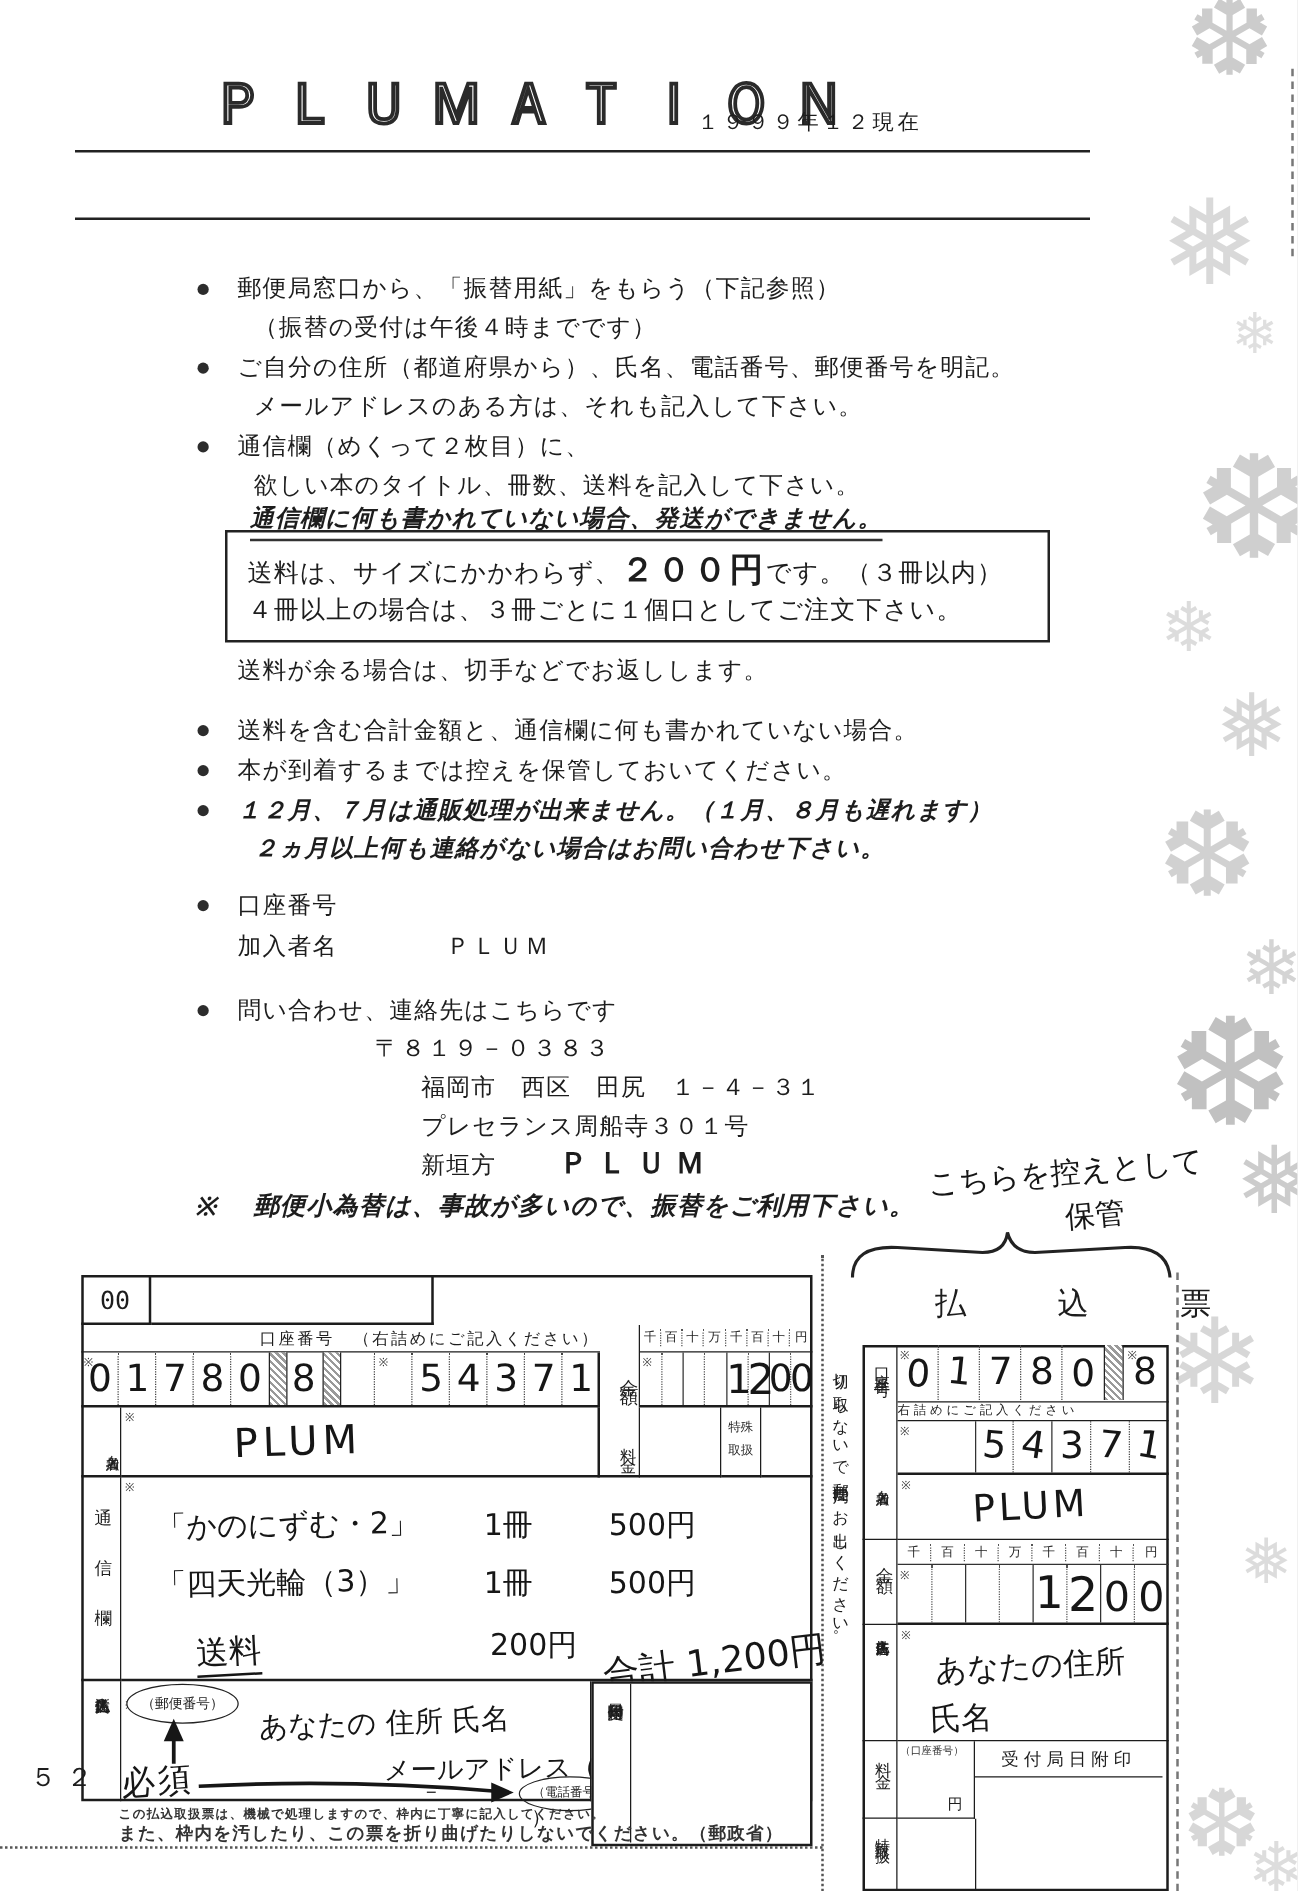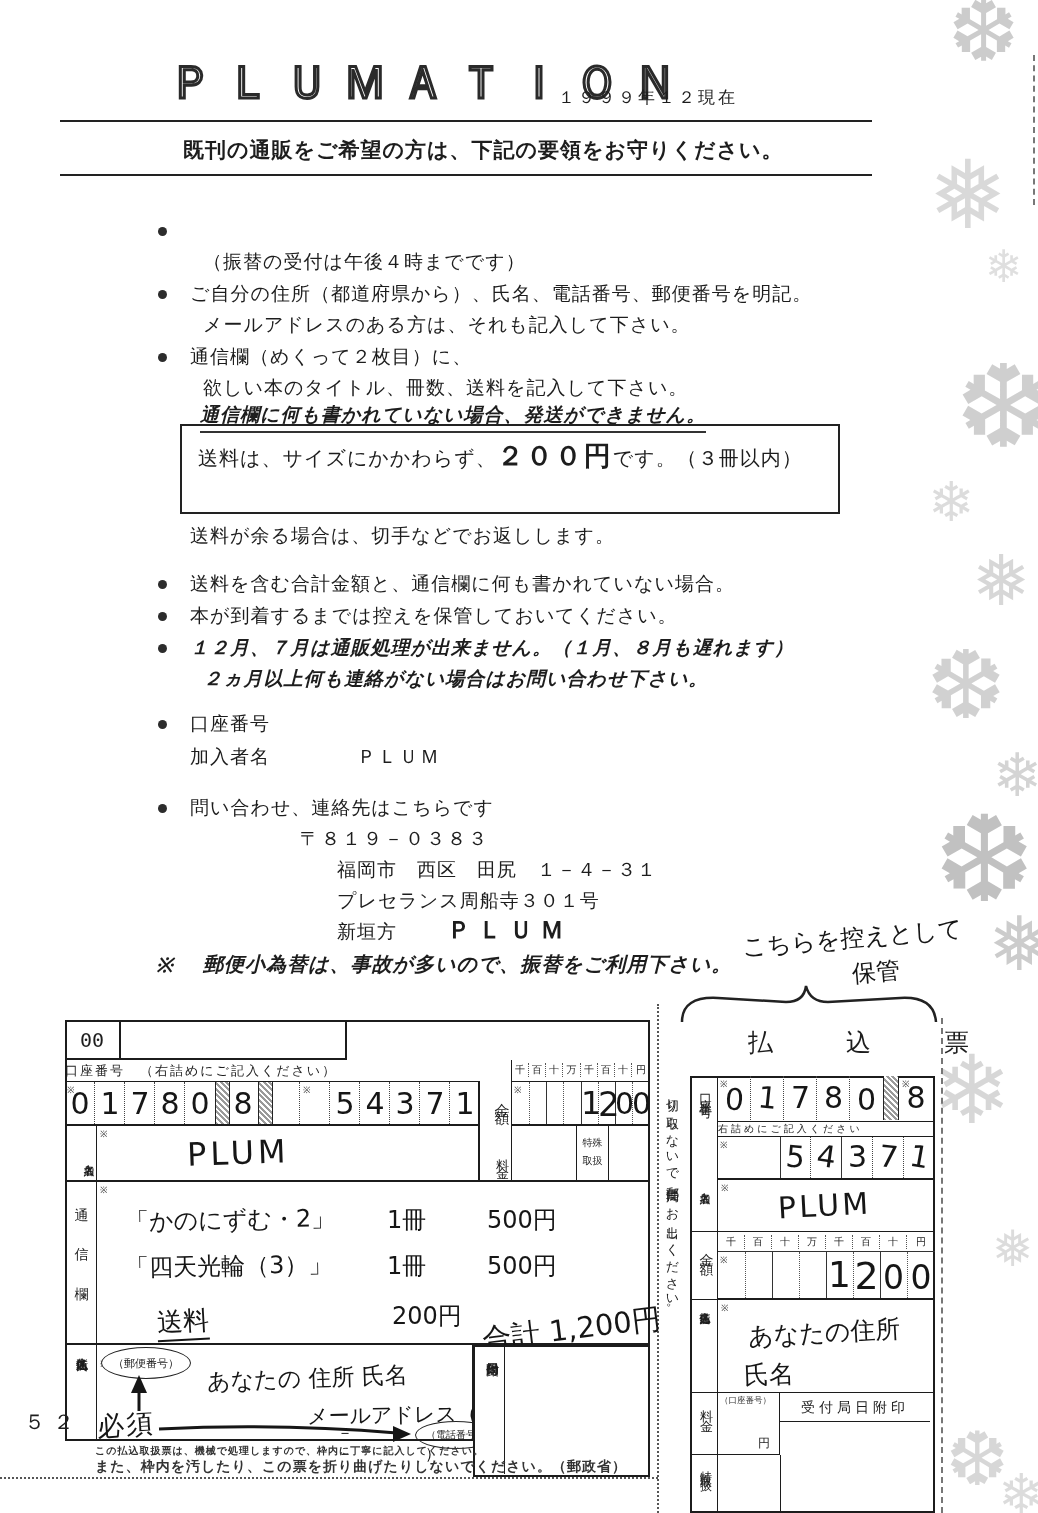--- a/index.html
+++ b/index.html
@@ -38,37 +38,38 @@
   <span class="snow" style="left:988px;top:900px;font-size:75px;opacity:.45">❅</span>
   <span class="snow" style="left:932px;top:1035px;font-size:95px;opacity:.35">❄</span>
   <span class="snow" style="left:992px;top:1220px;font-size:50px;opacity:.3">❅</span>
   <span class="snow" style="left:946px;top:1415px;font-size:75px;opacity:.35">❆</span>
   <span class="snow" style="left:998px;top:1462px;font-size:55px;opacity:.3">❄</span>
   <div class="abs" style="left:1033px;top:55px;width:0;height:150px;border-left:2px dashed #777"></div>
 
   <div class="abs" style="left:168px;top:52px;font-size:46px;letter-spacing:12px;color:#fff;-webkit-text-stroke:1.6px #2a2a2a;font-weight:bold;">ＰＬＵＭＡＴＩＯＮ</div>
   <div class="abs" style="left:558px;top:86px;font-size:17px;letter-spacing:3px;">１９９９年１２現在</div>
   <div class="formline" style="left:60px;top:120px;width:812px;height:2px"></div>
-  <div class="abs line" style="left:183px;top:136px;font-size:21px;font-weight:600;">既刊の通販をご希望の方は、下記の要領をお守りください。</div>
   <div class="formline" style="left:60px;top:174px;width:812px;height:2px"></div>
 
   <div class="abs dot" style="left:158px;top:227px"></div>
+  <div class="abs line" style="left:190px;top:218px">郵便局窓口から、「振替用紙」をもらう（下記参照）</div>
   <div class="abs line" style="left:203px;top:249px">（振替の受付は午後４時までです）</div>
 
   <div class="abs dot" style="left:158px;top:290px"></div>
   <div class="abs line" style="left:190px;top:281px">ご自分の住所（都道府県から）、氏名、電話番号、郵便番号を明記。</div>
   <div class="abs line" style="left:203px;top:312px">メールアドレスのある方は、それも記入して下さい。</div>
 
   <div class="abs dot" style="left:158px;top:353px"></div>
   <div class="abs line" style="left:190px;top:344px">通信欄（めくって２枚目）に、</div>
   <div class="abs line" style="left:203px;top:375px">欲しい本のタイトル、冊数、送料を記入して下さい。</div>
   <div class="abs line ital" style="left:200px;top:402px;border-bottom:2px solid #333;padding-bottom:3px;">通信欄に何も書かれていない場合、発送ができません。</div>
 
   <div class="abs" style="left:180px;top:424px;width:656px;height:86px;border:2px solid #222;"></div>
   <div class="abs line" style="left:198px;top:438px;font-size:20px;"><span>送料は、サイズにかかわらず、</span><span style="font-size:27px;font-weight:bold;letter-spacing:2px;">２００円</span><span>です。（３冊以内）</span></div>
+  <div class="abs line" style="left:198px;top:474px;font-size:20px;">４冊以上の場合は、３冊ごとに１個口としてご注文下さい。</div>
 
   <div class="abs line" style="left:190px;top:523px">送料が余る場合は、切手などでお返しします。</div>
 
   <div class="abs dot" style="left:158px;top:580px"></div>
   <div class="abs line" style="left:190px;top:571px">送料を含む合計金額と、通信欄に何も書かれていない場合。</div>
   <div class="abs dot" style="left:158px;top:612px"></div>
   <div class="abs line" style="left:190px;top:603px">本が到着するまでは控えを保管しておいてください。</div>
   <div class="abs dot" style="left:158px;top:644px"></div>
   <div class="abs line ital" style="left:190px;top:635px">１２月、７月は通販処理が出来ません。（１月、８月も遅れます）</div>
   <div class="abs line ital" style="left:203px;top:666px">２ヵ月以上何も連絡がない場合はお問い合わせ下さい。</div>
@@ -98,21 +99,21 @@
   <div class="abs" style="left:657px;top:1004px;width:0;height:509px;border-left:2px dotted #555"></div>
   <div class="abs" style="left:0;top:1477px;width:658px;height:0;border-top:2px dotted #555"></div>
   <div class="abs" style="left:941px;top:1018px;width:0;height:495px;border-left:2px dashed #777"></div>
 
   <div class="abs" style="left:65px;top:1020px;width:585px;height:421px;">
     <div class="abs" style="left:0;top:0;width:585px;height:421px;border:2.5px solid #1c1c1c;box-sizing:border-box;"></div>
 
     <div class="abs" style="left:0;top:0;width:56px;height:40px;border-right:2px solid #1c1c1c;border-bottom:2px solid #1c1c1c;box-sizing:border-box;font-size:20px;text-align:center;line-height:40px;font-family:'DejaVu Sans Mono',monospace;">00</div>
     <div class="abs" style="left:56px;top:0;width:226px;height:40px;border-right:2px solid #1c1c1c;border-bottom:2px solid #1c1c1c;box-sizing:border-box;"></div>
 
-    <div class="abs" style="left:0;top:40px;width:415px;height:22px;border-bottom:1.5px solid #1c1c1c;box-sizing:border-box;text-align:left;font-size:13px;letter-spacing:2px;line-height:22px;">口座番号　（右詰めにご記入ください）</div>
+    <div class="abs" style="left:0;top:40px;width:415px;height:22px;border-bottom:1.5px solid #1c1c1c;box-sizing:border-box;text-align:right;font-size:13px;letter-spacing:2px;line-height:22px;">口座番号　（右詰めにご記入ください）</div>
 
     <div class="abs" style="left:0;top:62px;width:415px;height:44px;border-bottom:2px solid #1c1c1c;border-right:2px solid #1c1c1c;box-sizing:border-box;">
       <span class="tinystar" style="left:2px;top:1px">※</span>
       <span class="tinystar" style="left:194px;top:1px">※</span>
       <span class="tinystar" style="left:238px;top:1px">※</span>
       <div class="abs digcell" style="left:0px;top:0;width:30px;height:42px"></div>
       <div class="abs digcell" style="left:30px;top:0;width:30px;height:42px"></div>
       <div class="abs digcell" style="left:60px;top:0;width:30px;height:42px"></div>
       <div class="abs digcell" style="left:90px;top:0;width:30px;height:42px"></div>
       <div class="abs digcell" style="left:120px;top:0;width:30px;height:42px;border-right:none"></div>

